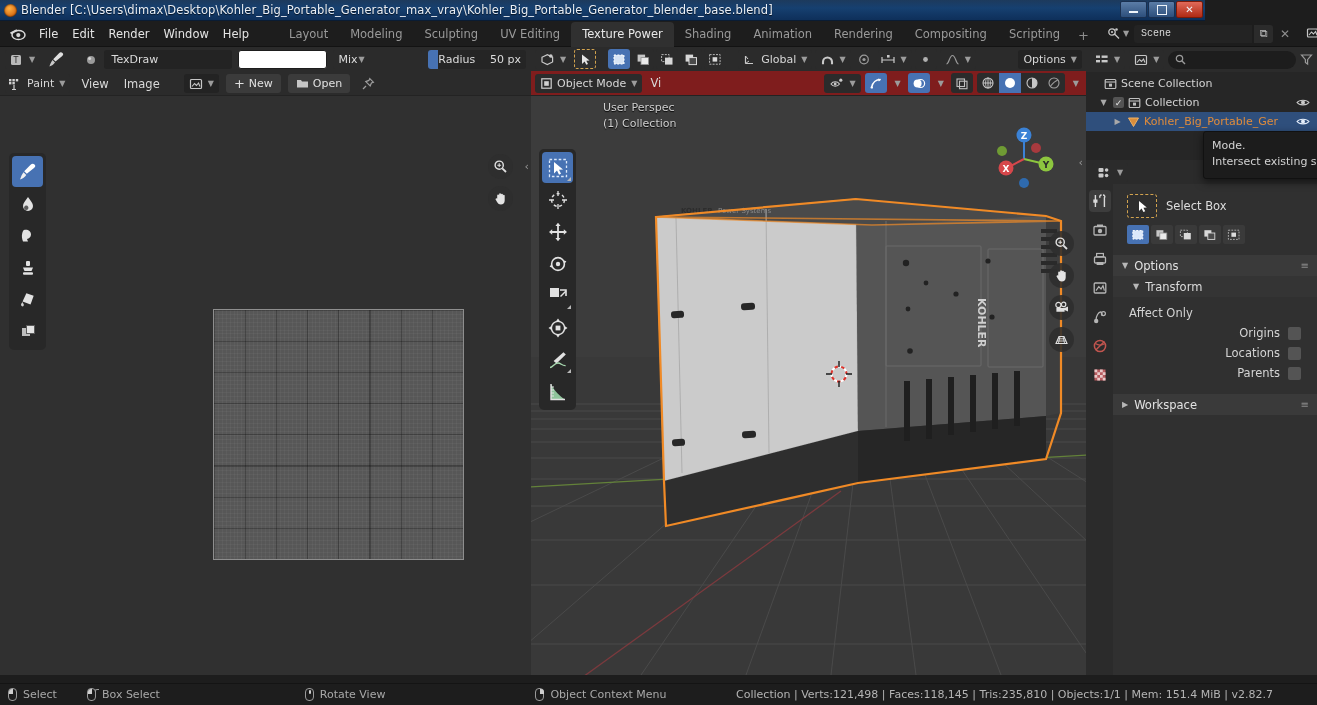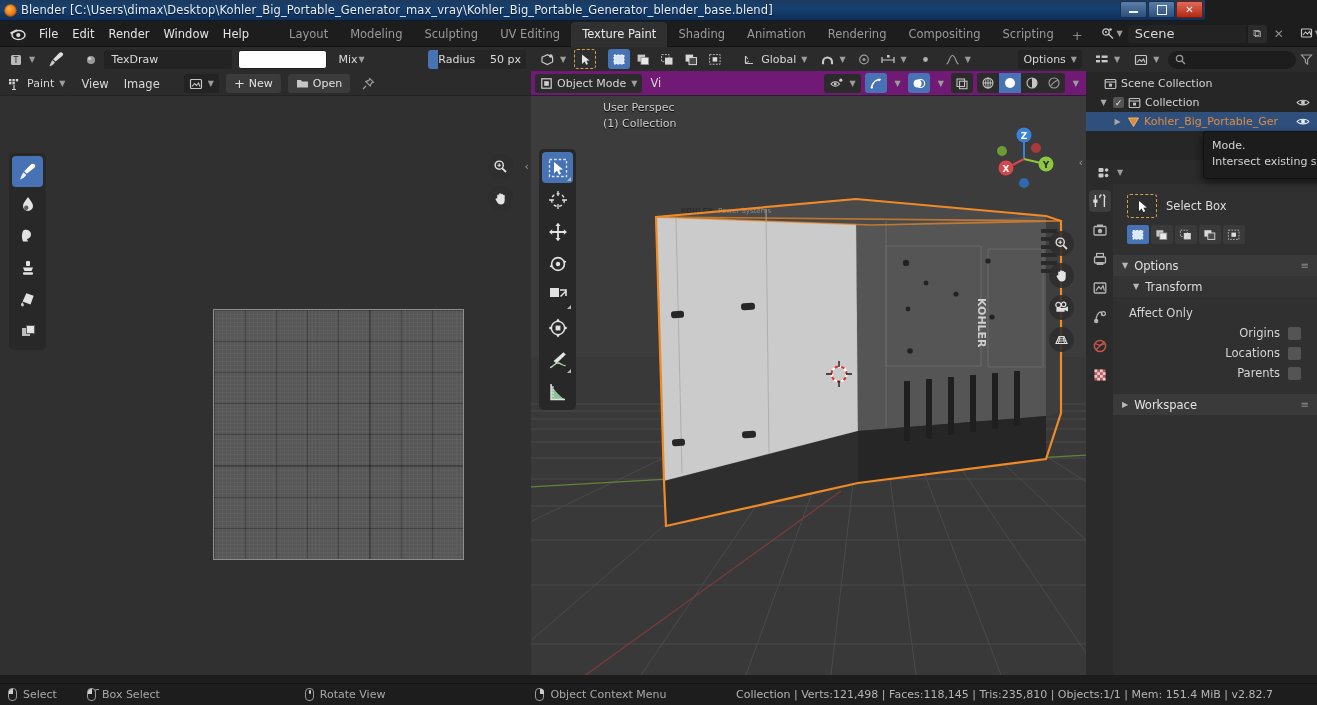--- a/index.html
+++ b/index.html
@@ -67,21 +67,21 @@
   .ws-tab.active { background:#303030; color:#e9e9e9; }
   .ws-plus { padding:4px 7px; color:#8c8c8c; font-size:13px; }
 
   .scene-block { display:flex; align-items:center; margin-left:8px; gap:2px; }
   .icon-btn-sm {
     display:flex; align-items:center; justify-content:center;
     height:18px; padding:0 3px; color:#c3c3c3;
   }
   .field-dark {
     background:#232323; height:18px; display:flex; align-items:center;
-    padding:0 7px; font-size:13px; color:#d8d8d8; border-radius:3px 0 0 3px;
+    padding:0 7px; font-size:10px; color:#d8d8d8; border-radius:3px 0 0 3px;font-family:Liberation Mono, monospace;
   }
   .field-tail {
     background:#2b2b2b; height:18px; width:19px; border-radius:0 3px 3px 0;
     display:flex; align-items:center; justify-content:center; color:#bdbdbd;
   }
   .x-btn { color:#8e8e8e; padding:0 5px; font-size:12px; }
 
   
   .area { position:absolute; background:#303030; }
 
@@ -279,21 +279,21 @@
     <div class="menu-item">Edit</div>
     <div class="menu-item">Render</div>
     <div class="menu-item">Window</div>
     <div class="menu-item">Help</div>
 
     <div class="ws-tabs">
       <div class="ws-tab">Layout</div>
       <div class="ws-tab">Modeling</div>
       <div class="ws-tab">Sculpting</div>
       <div class="ws-tab">UV Editing</div>
-      <div class="ws-tab active">Texture Paint</div>
+      <div class="ws-tab active">Texture Power</div>
       <div class="ws-tab">Shading</div>
       <div class="ws-tab">Animation</div>
       <div class="ws-tab">Rendering</div>
       <div class="ws-tab">Compositing</div>
       <div class="ws-tab">Scripting</div>
       <div class="ws-plus">+</div>
     </div>
 
     <div class="scene-block">
       <div class="icon-btn-sm">
@@ -544,21 +544,21 @@
         </svg>
         <span class="caret">▼</span>
       </div>
       <div style="flex:1"></div>
       <div class="ddown sunken" style="height:19px">
         <span>Options</span>
         <span class="caret">▼</span>
       </div>
     </div>
 
-    <div style="position:absolute;left:0;top:24px;width:100%;height:25px;background:#701a75;display:flex;align-items:center;padding:0 4px;gap:4px;border-bottom:1px solid #232323">
+    <div style="position:absolute;left:0;top:24px;width:100%;height:25px;background:#7f1d1d;display:flex;align-items:center;padding:0 4px;gap:4px;border-bottom:1px solid #232323">
       <div class="ddown">
         <svg width="13" height="13" viewBox="0 0 13 13">
           <rect x="1.8" y="1.8" width="9.4" height="9.4" fill="none" stroke="#d0d0d0" stroke-width="1.2"></rect>
           <rect x="4.2" y="4.2" width="4.6" height="4.6" fill="#d0d0d0"></rect>
         </svg>
         <span>Object Mode</span>
         <span class="caret">▼</span>
       </div>
       <div class="ie-menu">Vi</div>
       <div style="flex:1"></div>

